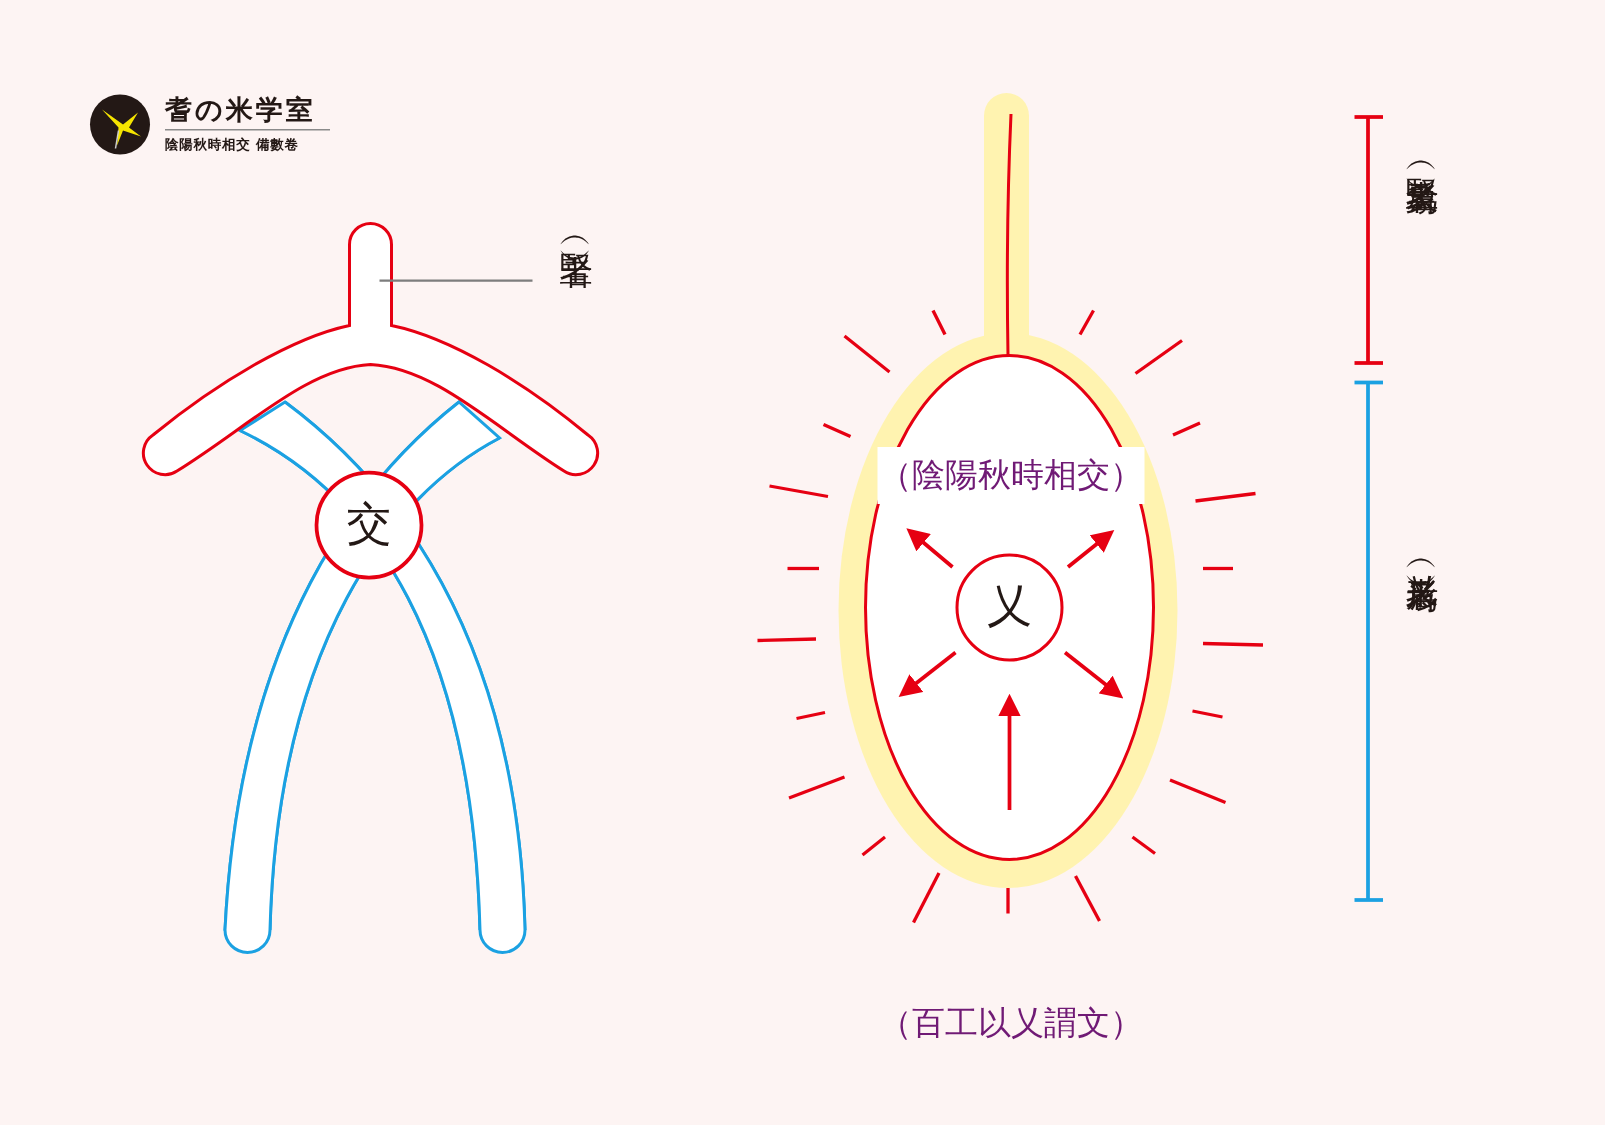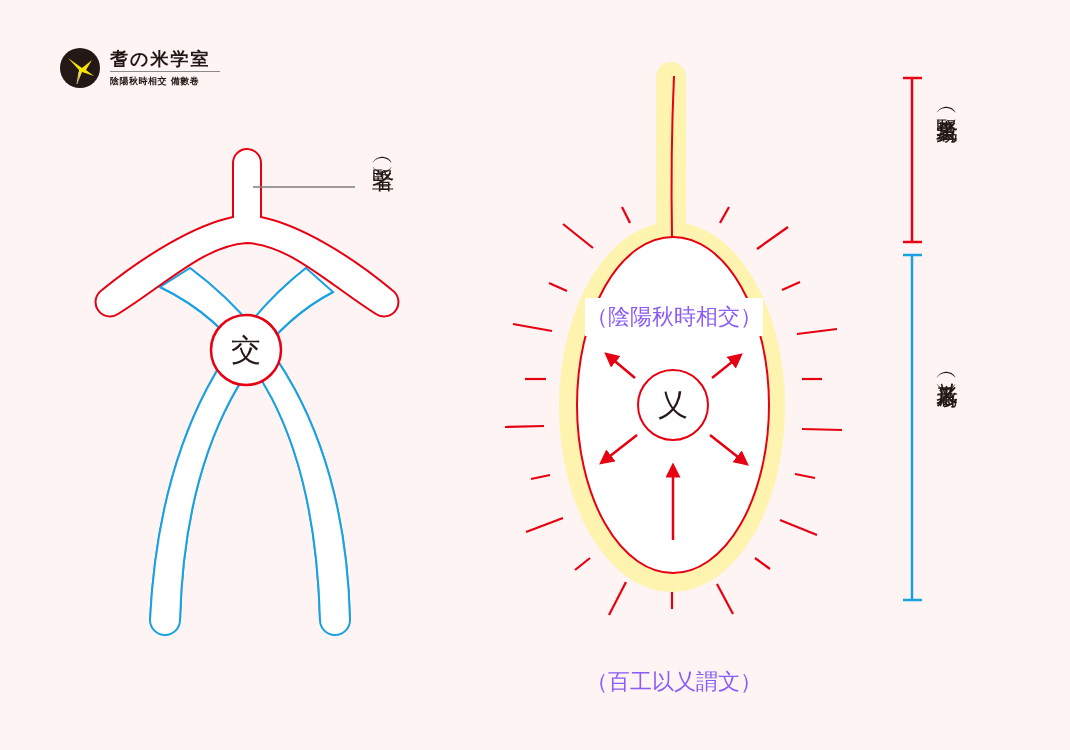--- a/index.html
+++ b/index.html
@@ -2,34 +2,34 @@
 <html><head>
   <meta charset="utf-8">
   <style>
     html, body { margin: 0; padding: 0; }
     body {
       width: 1070px; height: 750px;
       background: #fdf4f3;
       position: relative; overflow: hidden;
       font-family: "DejaVu Sans", sans-serif;
     }
-    .logo { position: absolute; left: 60px; top: 48px; display: flex; align-items: center; }
+    .logo { position: absolute; left: 60px; top: 63px; display: flex; align-items: center; }
     .logo-badge { width: 40px; height: 40px; border-radius: 50%; background: #231815; }
     .logo-text { margin-left: 10px; }
     .logo-title { font-family: "DejaVu Serif", serif; font-size: 18px; color: #231815; letter-spacing: 2px; line-height: 20px; font-weight: bold; }
     .logo-rule { height: 1px; background: #8a8a8a; width: 110px; margin: 2px 0 3px; }
     .logo-sub { font-size: 9px; font-weight: bold; color: #231815; letter-spacing: 0.5px; }
     svg.main { position: absolute; left: 0; top: 0; }
     .vlabel {
       position: absolute; writing-mode: vertical-rl;
       font-size: 22px; color: #231815; letter-spacing: 1px;
       font-family: "DejaVu Sans", sans-serif;
     }
     .hlabel {
-      position: absolute; font-size: 22px; color: #8b5cf6; white-space: nowrap;
+      position: absolute; font-size: 22px; color: #701a75; white-space: nowrap;
       font-family: "DejaVu Sans", sans-serif;
     }
     .circle-char {
       position: absolute; font-size: 30px; color: #231815; text-align: center;
       font-family: "DejaVu Sans", sans-serif;
     }
   </style>
 </head>
 <body>
 

